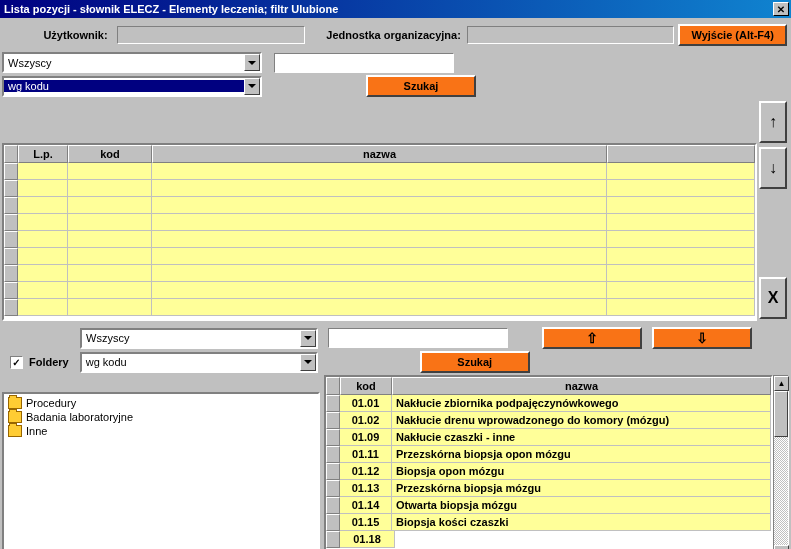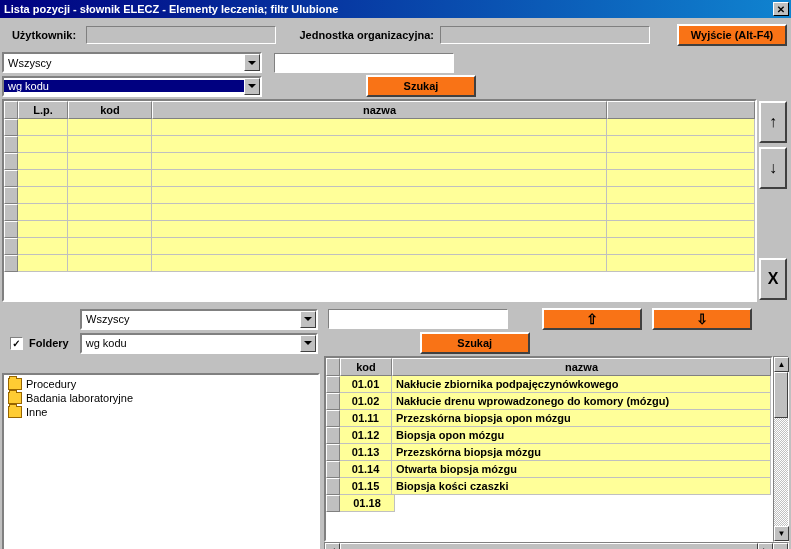--- a/index.html
+++ b/index.html
@@ -64,21 +64,21 @@
 <body>
 
 <div class="titlebar">
   <span class="titlebar-text">Lista pozycji - słownik ELECZ - Elementy leczenia; filtr Ulubione</span>
   <div class="close-btn">✕</div>
 </div>
 
 <div class="content">
 
   <div class="row" style="padding:4px 2px;">
-    <span class="label" style="width:80px; text-align:center;">Użytkownik:</span>
+    <span class="label" style="width:80px; text-align:center;margin-left:32px;">Użytkownik:</span>
     <div class="input-flat" style="width:190px;"></div>
     <span class="label label-right" style="width:160px; padding-right:4px;">Jednostka organizacyjna:</span>
     <div class="input-flat" style="width:210px;"></div>
     <div style="flex:1"></div>
     <div class="btn" style="width:110px;">Wyjście (Alt-F4)</div>
   </div>
 
   <div class="row">
     <div class="select" style="width:260px;">
       <span class="select-text">Wszyscy</span>
@@ -92,21 +92,21 @@
       <span class="select-text">wg kodu</span>
       <div class="select-arrow"></div>
     </div>
     <div style="width:8px"></div>
     <div style="width:90px;"></div>
     <div class="btn" style="width:110px;">Szukaj</div>
   </div>
 
   <div class="main-layout" style="margin-top:2px;">
     <div class="grid-area">
-      <div class="grid" style="height:203px;">
+      <div class="grid" style="height:178px;margin-top:44px;">
         <div class="grid-header">
           <div class="grid-header-cell" style="width:14px;"></div>
           <div class="grid-header-cell" style="width:50px;">L.p.</div>
           <div class="grid-header-cell" style="width:84px;">kod</div>
           <div class="grid-header-cell" style="width:455px;">nazwa</div>
           <div class="grid-header-cell" style="flex:1;"></div>
         </div>
         <div class="grid-body" id="grid1-body">
             <div class="grid-row">
               <div class="grid-cell gray" style="width:14px;"></div>
@@ -248,20 +248,25 @@
                 <div class="grid-cell yellow bold center" style="width:52px;">01.01</div>
                 <div class="grid-cell yellow bold" style="flex:1;">Nakłucie zbiornika podpajęczynówkowego</div>
               </div>
               <div class="grid-row">
                 <div class="grid-cell gray" style="width:14px;"></div>
                 <div class="grid-cell yellow bold center" style="width:52px;">01.02</div>
                 <div class="grid-cell yellow bold" style="flex:1;">Nakłucie drenu wprowadzonego do komory (mózgu)</div>
               </div>
               <div class="grid-row">
                 <div class="grid-cell gray" style="width:14px;"></div>
+                <div class="grid-cell yellow bold center" style="width:52px;">01.09</div>
+                <div class="grid-cell yellow bold" style="flex:1;">Nakłucie czaszki - inne</div>
+              </div>
+              <div class="grid-row">
+                <div class="grid-cell gray" style="width:14px;"></div>
                 <div class="grid-cell yellow bold center" style="width:52px;">01.11</div>
                 <div class="grid-cell yellow bold" style="flex:1;">Przezskórna biopsja opon mózgu</div>
               </div>
               <div class="grid-row">
                 <div class="grid-cell gray" style="width:14px;"></div>
                 <div class="grid-cell yellow bold center" style="width:52px;">01.12</div>
                 <div class="grid-cell yellow bold" style="flex:1;text-align:center;">Biopsja opon mózgu</div>
               </div>
               <div class="grid-row">
                 <div class="grid-cell gray" style="width:14px;"></div>

